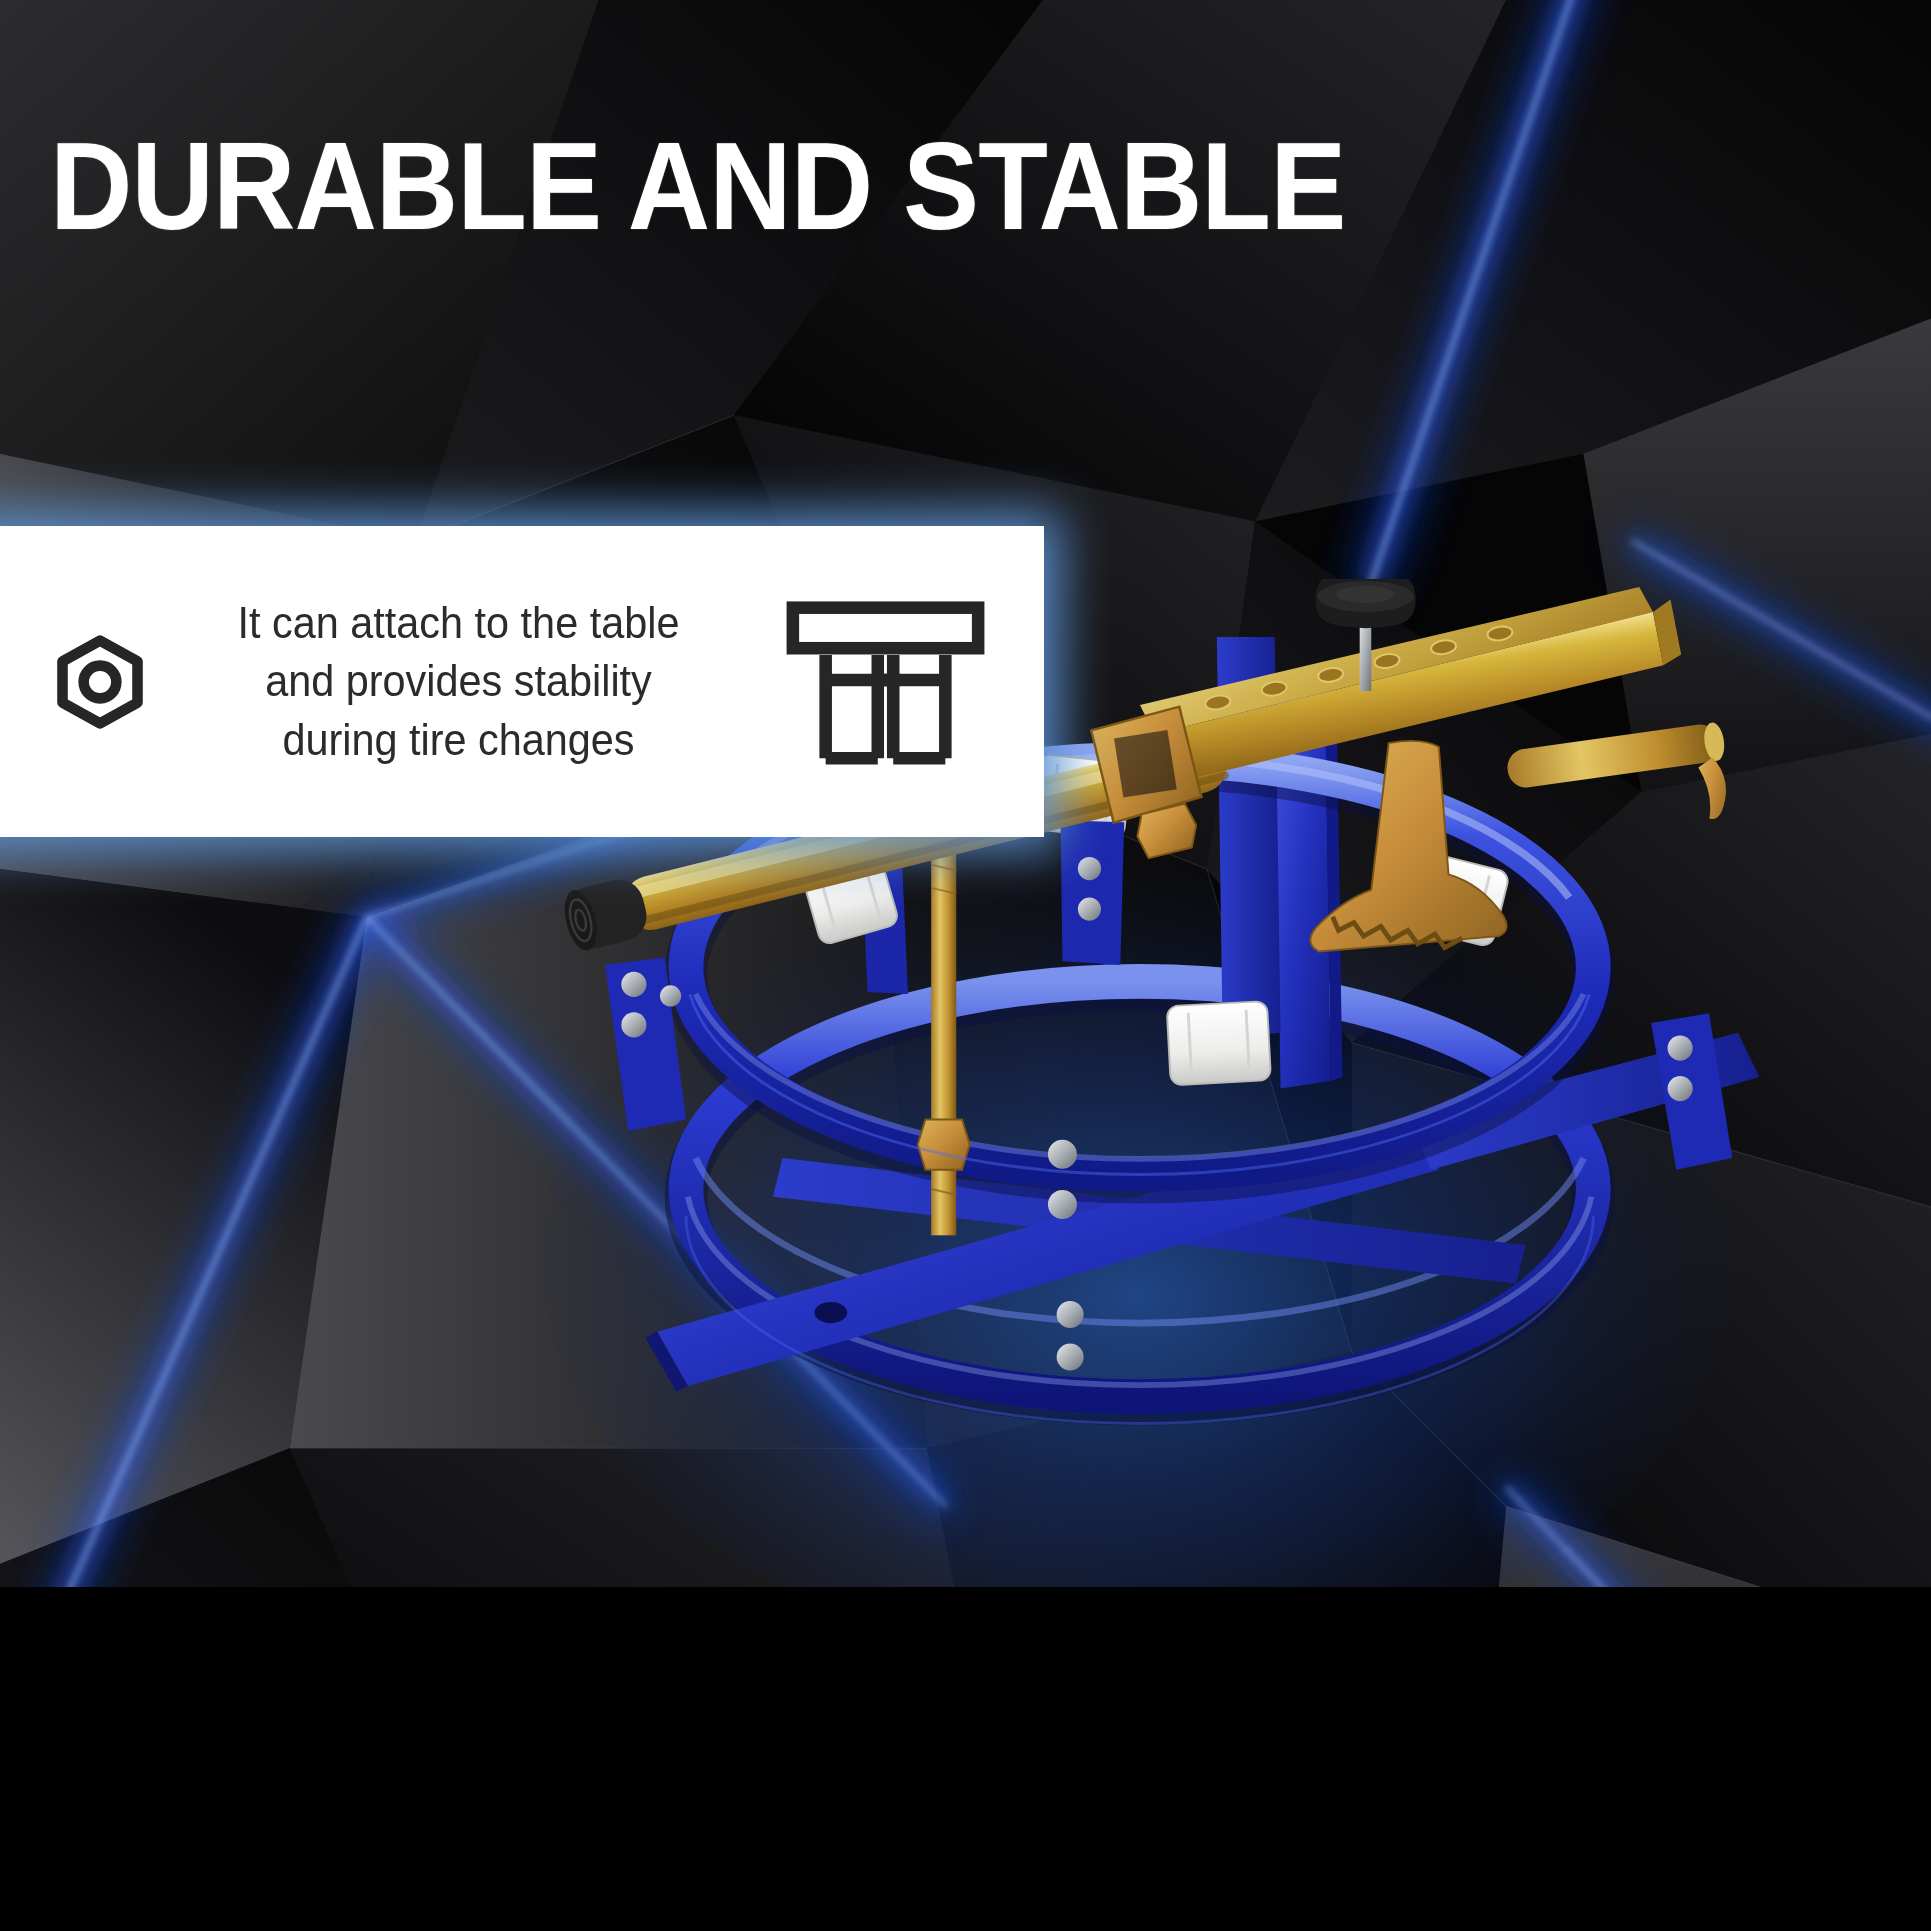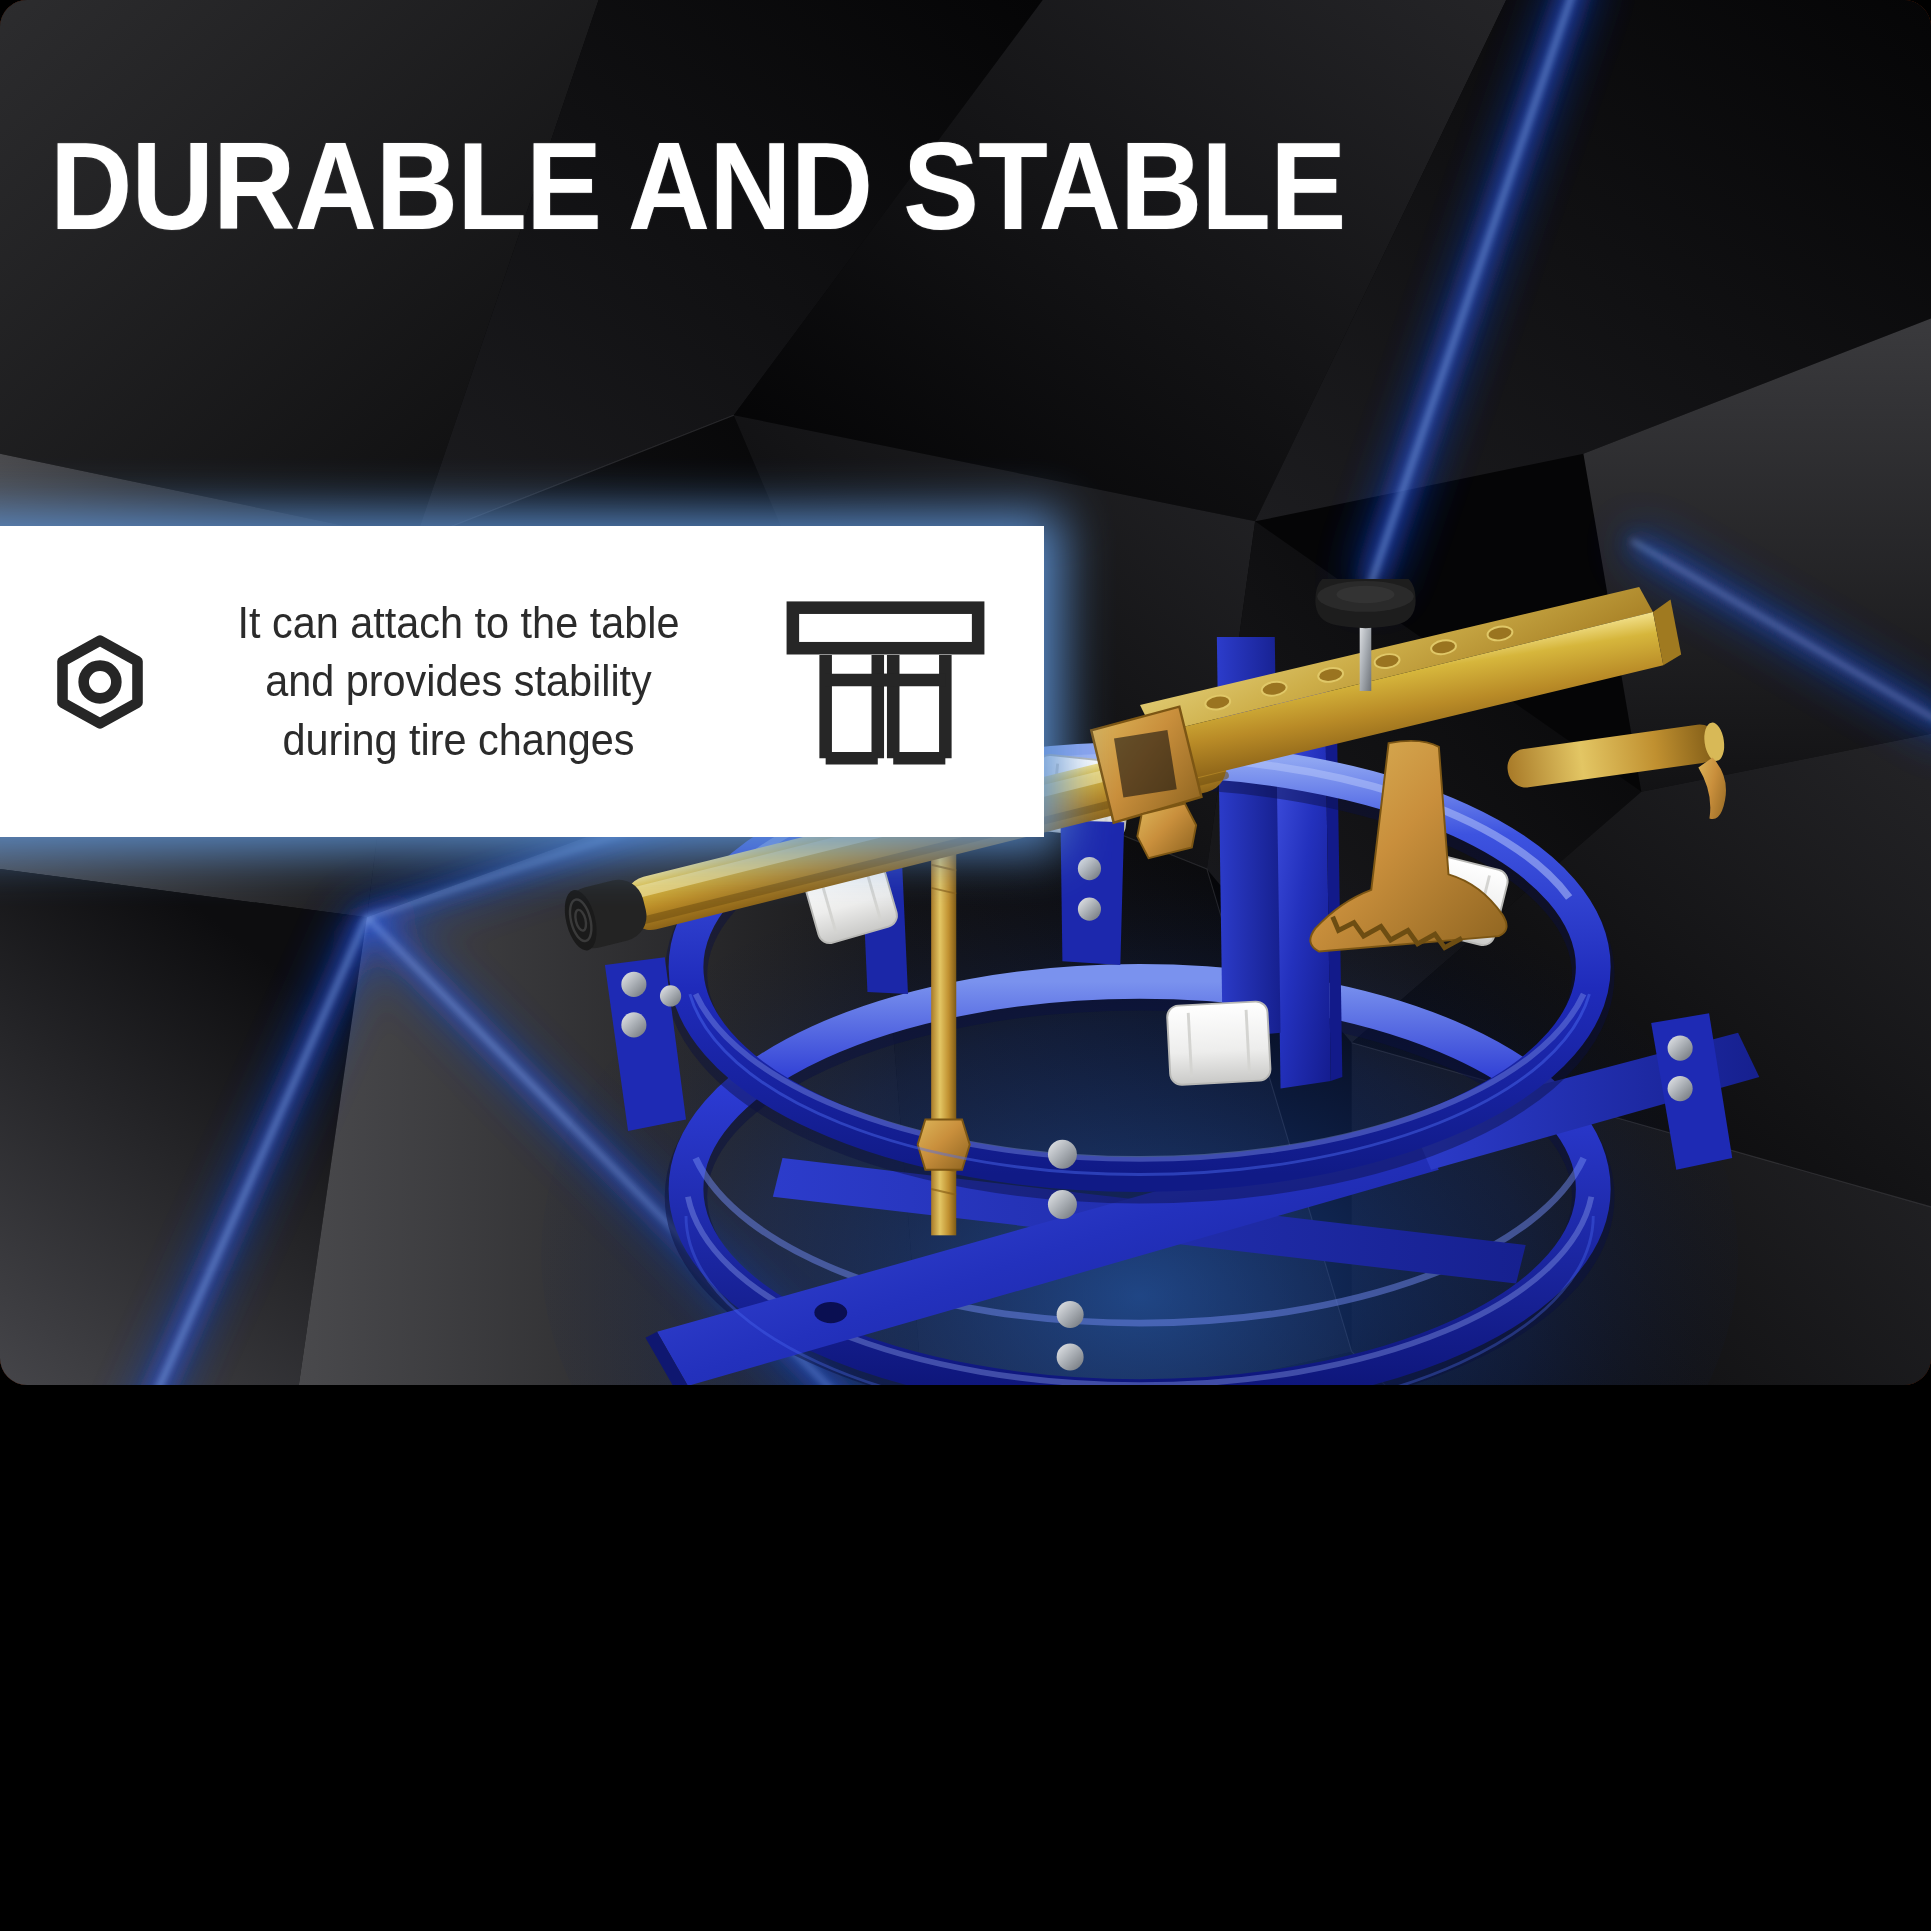--- a/index.html
+++ b/index.html
@@ -1,18 +1,18 @@
 <!DOCTYPE html>
 <html><head>
 <meta charset="utf-8">
 <style>
   html,body{margin:0;padding:0;background:#000;}
   body{width:1931px;height:1931px;overflow:hidden;font-family:"Liberation Sans",sans-serif;}
 
-  #stage{position:relative;width:1931px;height:1385px;overflow:hidden;background:#c2410c;border-radius:27px;}
+  #stage{position:relative;width:1931px;height:1587px;overflow:hidden;background:#c2410c;}
 
   
   .facet{position:absolute;top:0;left:0;width:1931px;height:1931px;}
   .facet svg{display:block;}
 
   
   #title{
     position:absolute;left:50px;top:124px;
     font-family:"Liberation Sans","DejaVu Sans",sans-serif;
     font-weight:700;font-size:124px;line-height:1.0;

